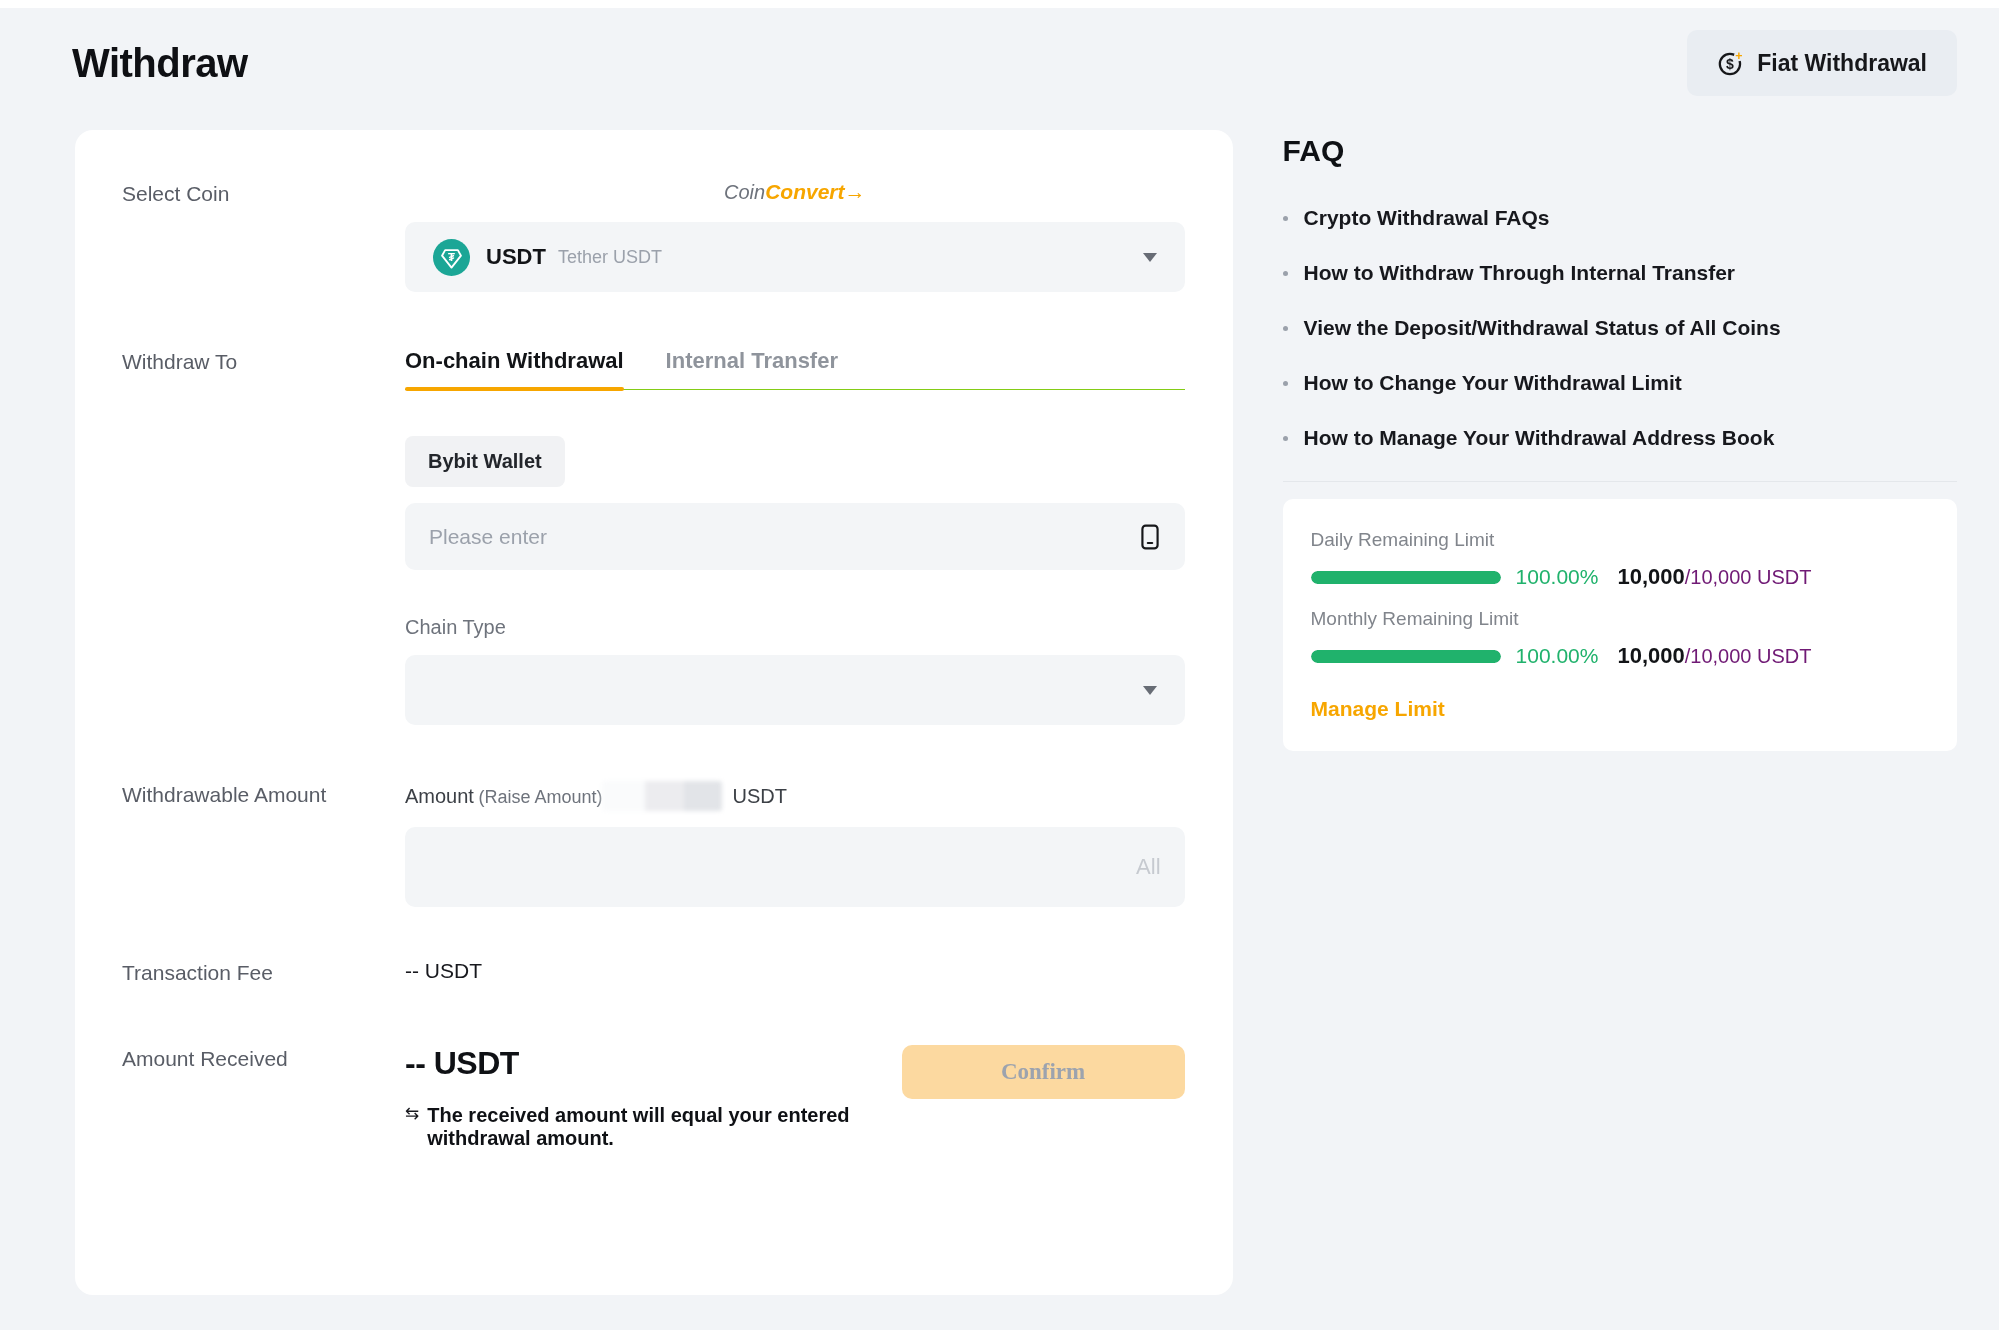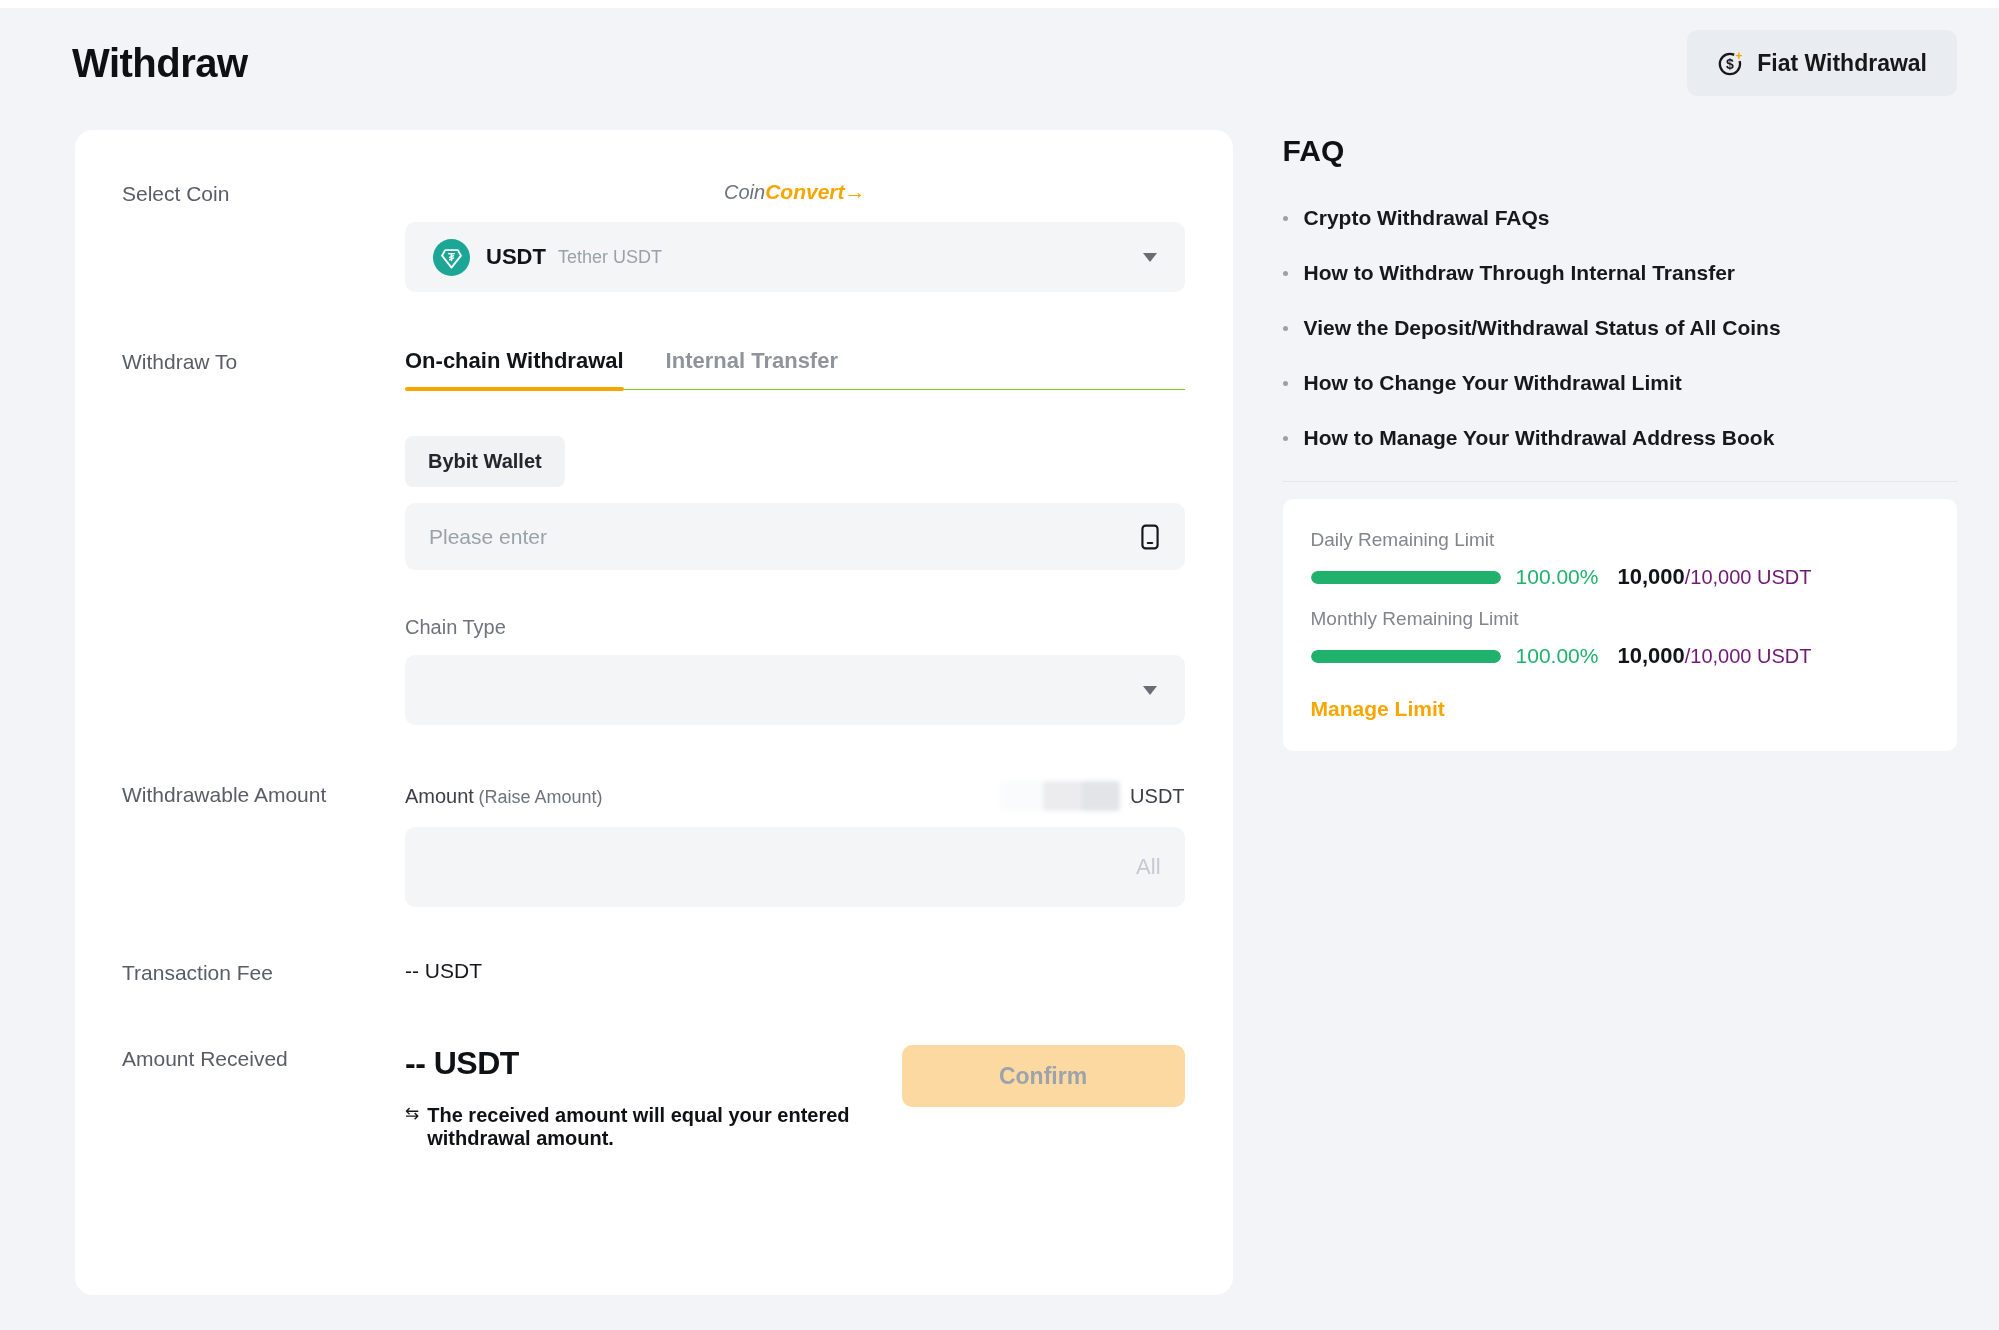--- a/index.html
+++ b/index.html
@@ -66,21 +66,21 @@
   .input-box input {
     flex:1; border:none; background:transparent; outline:none;
     font-family:inherit; font-size:21px; color:#17181d;
   }
   .input-box input::placeholder { color:#9ba1ab; }
   .book-icon { cursor:pointer; display:flex; }
   .mt-46 { margin-top:46px; }
   .mb-16 { margin-bottom:16px; }
 
   
-  .amount-head { display:flex; justify-content:space-between; align-items:center; margin-bottom:16px; }
+  .amount-head { display:flex; align-items:center; margin-bottom:16px; }
   .amount-label { font-size:20px; color:#3c4046; }
   .amount-sub { font-size:18px; color:#6e737c; }
   .head-right { display:flex; align-items:center; gap:10px; }
   .blur-box {
     height:30px; width:120px; border-radius:3px;
     background:linear-gradient(90deg,#fafbfc 0 36%,#ececef 36% 68%,#e2e4e8 68%);
     filter:blur(2px);
   }
   .blur-box.small { width:96px; height:34px; }
   .amount-unit { font-size:20px; color:#3c4046; }
@@ -98,22 +98,22 @@
   .refresh-icon { cursor:pointer; display:flex; }
 
   
   .fee-value { font-size:21px; color:#17181d; }
   .received-wrap { display:flex; justify-content:space-between; align-items:flex-start; }
   .received-value { font-size:32px; font-weight:bold; color:#0f1115; letter-spacing:-0.5px; }
   .received-note { display:flex; gap:8px; margin-top:22px; max-width:470px; }
   .note-icon { font-size:17px; color:#17181d; line-height:1.2; }
   .note-text { font-size:20px; font-weight:bold; color:#0f1115; line-height:1.15; }
   .confirm-btn {
-    width:283px; height:62px; border:none; border-radius:10px;
-    background:#fcd9a0; color:#9ca3ae; font-family:Liberation Sans, sans-serif;
+    width:283px; height:54px; border:none; border-radius:10px;
+    background:#fcd9a0; color:#9ca3ae; font-family:Liberation Serif, serif;
     font-size:23px; font-weight:bold; cursor:not-allowed;
   }
 
   
   .sidebar { width:676px; padding-top:4px; }
   .faq-title { font-size:30px; font-weight:bold; color:#0f1115; margin-bottom:38px; }
   .faq-list { list-style:none; }
   .faq-item { display:flex; align-items:center; gap:16px; margin-bottom:31px; cursor:pointer; }
   .faq-bullet { width:5px; height:5px; border-radius:50%; background:#9ba1ab; flex:none; }
   .faq-label { font-size:21px; font-weight:bold; color:#17181d; }

